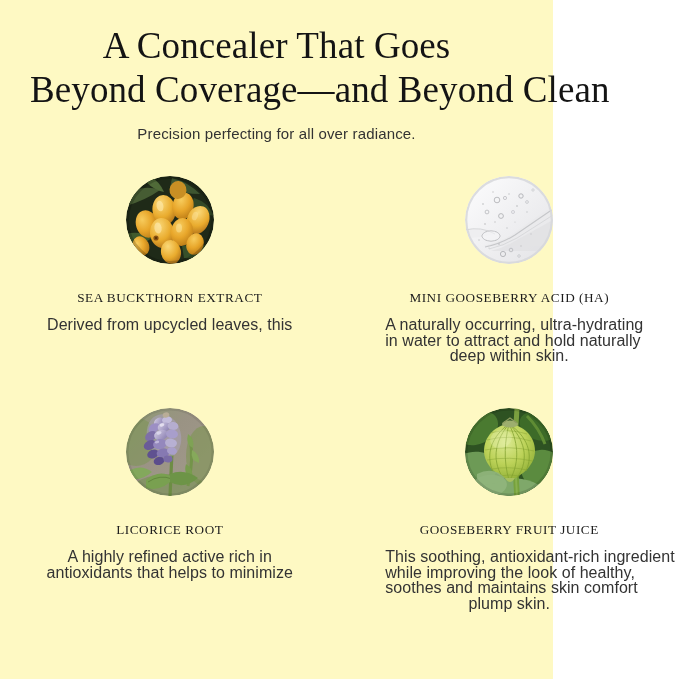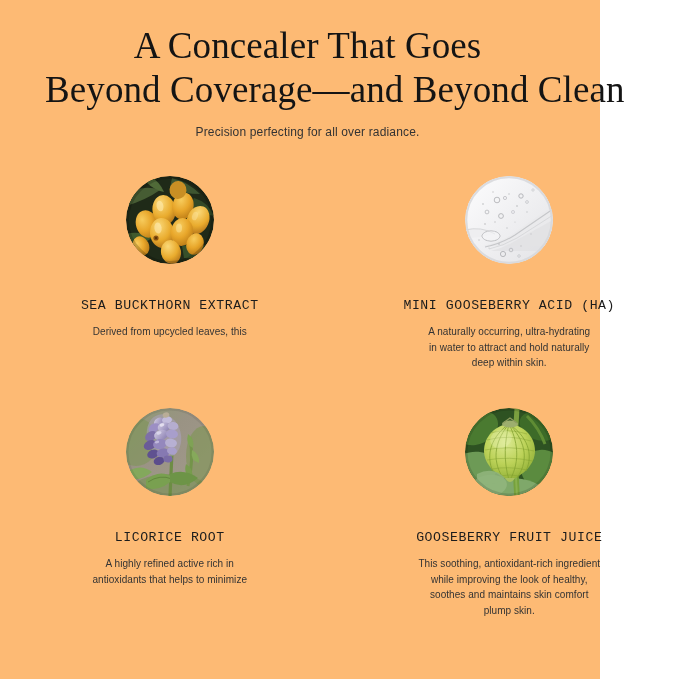--- a/index.html
+++ b/index.html
@@ -9,26 +9,25 @@
   }
   body {
     width: 679px;
     height: 679px;
     background: #ffffff;
     font-family: "Liberation Sans", sans-serif;
     color: #1a1a1a;
     overflow: hidden;
   }
   .page {
-    width: 600px;
+    width: 553px;
     height: 679px;
     position: relative;
-    background: #fdba74;
+    background: #fef9c3;
     box-sizing: border-box;
-    padding-left: 15px;
   }
 
   
   .header {
     padding-top: 24px;
     text-align: center;
   }
   .headline {
     font-family: "Liberation Serif", "DejaVu Serif", serif;
     font-weight: 400;
@@ -38,21 +37,21 @@
     color: #141414;
     margin: 0;
     padding: 0 30px;
   }
   .headline .line {
     display: block;
     white-space: nowrap;
   }
   .subhead {
     font-family: "Liberation Sans", sans-serif;
-    font-size: 12px;
+    font-size: 15px;
     font-weight: 400;
     color: #333333;
     margin: 0;
     padding-top: 14px;
     letter-spacing: 0.15px;
   }
 
   
   .grid {
     position: absolute;
@@ -76,32 +75,32 @@
     margin-top: 8px;
   }
   .thumb {
     width: 88px;
     height: 88px;
     border-radius: 50%;
     overflow: hidden;
     display: block;
   }
   .card-title {
-    font-family: Liberation Mono, monospace;
+    font-family: Liberation Serif, serif;
     font-size: 13.2px;
     letter-spacing: 0.55px;
     font-weight: 400;
     color: #1c1c1c;
-    margin-top: 34px;
+    margin-top: 26px;
     text-align: right;
     white-space: nowrap;
   }
   .card-body {
     font-family: "Liberation Sans", sans-serif;
-    font-size: 10px;
+    font-size: 16px;
     line-height: 15.6px;
     color: #333333;
     text-align: center;
     margin-top: 11px;
     letter-spacing: 0.05px;
     max-width: 248px;
   }
   .card-body .bline {
     display: block;
     white-space: nowrap;

